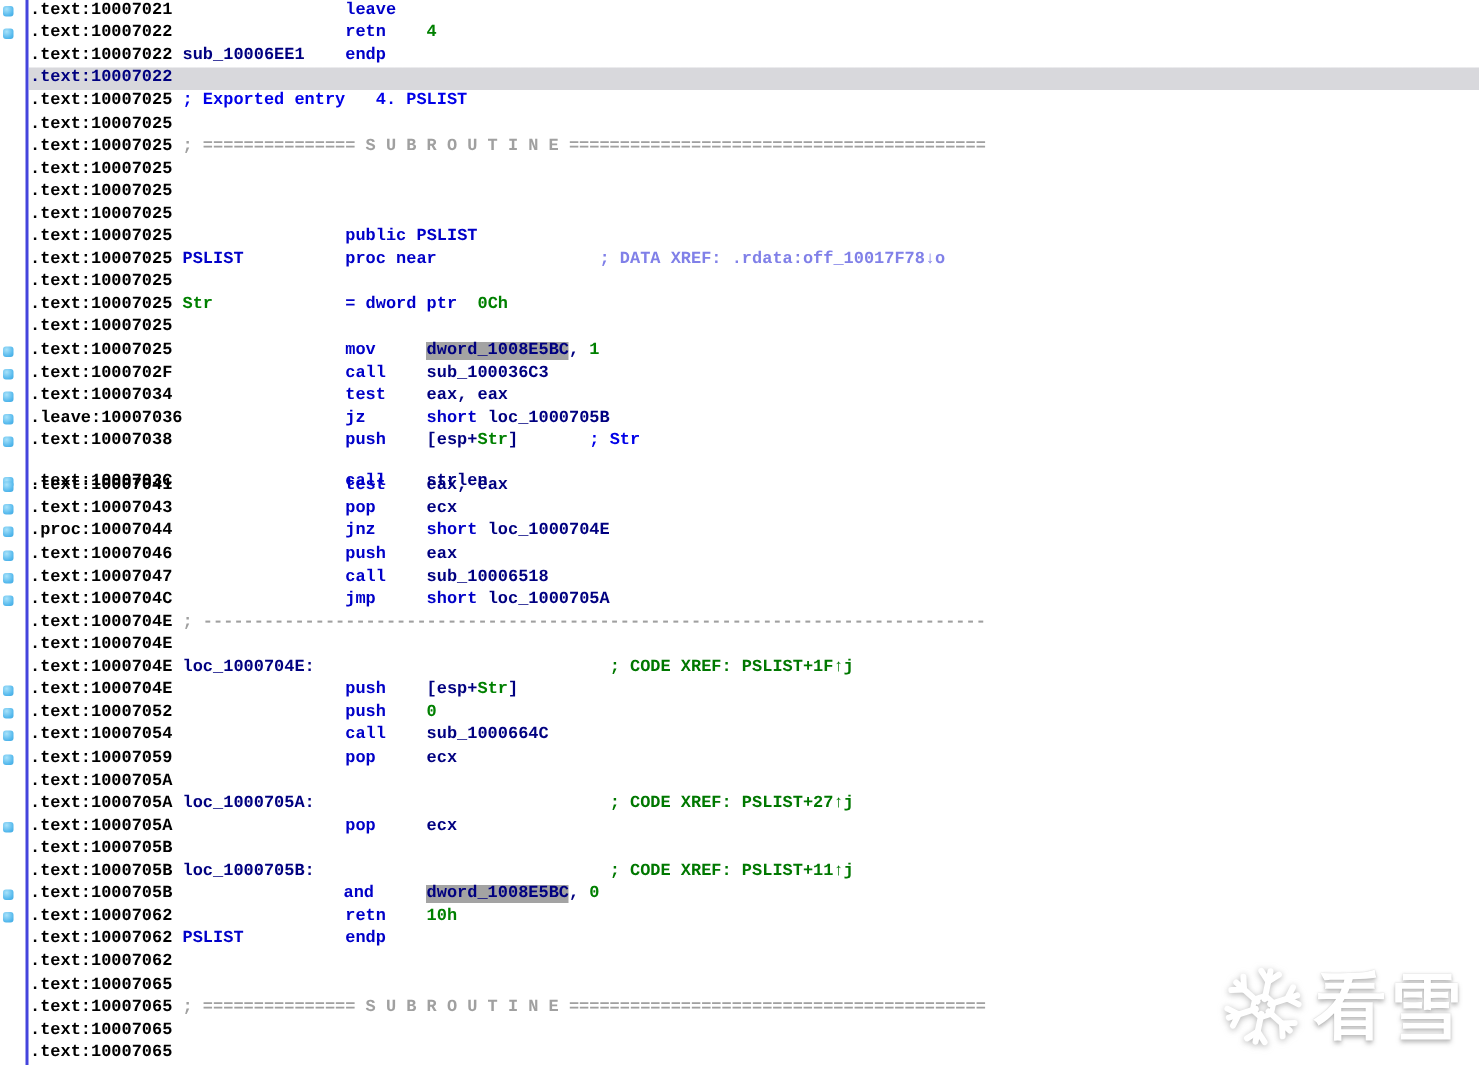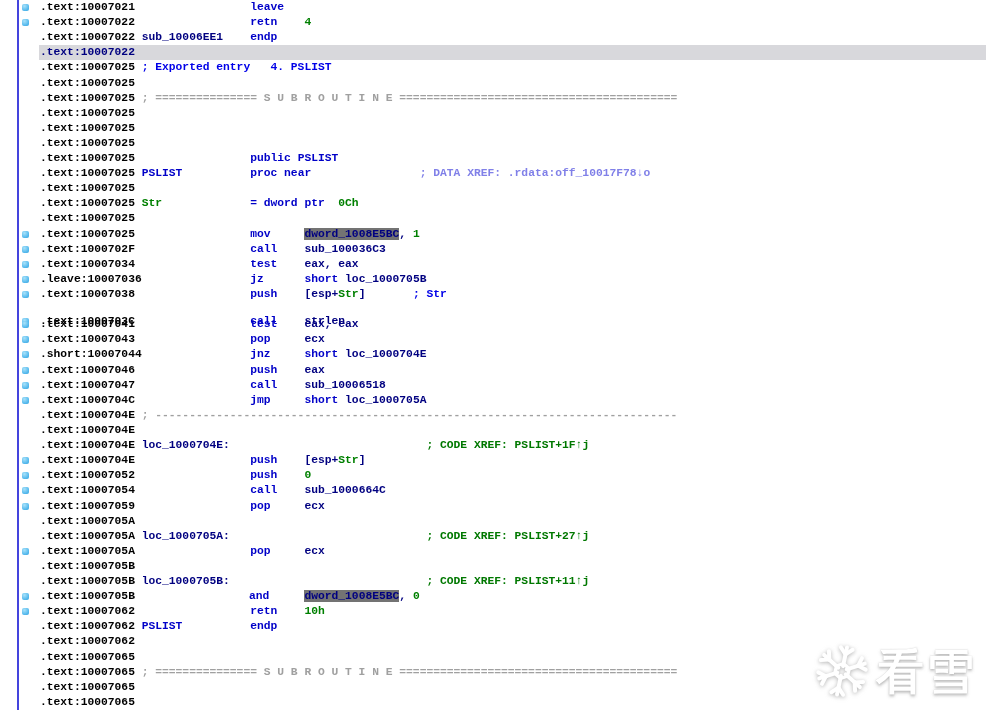--- a/index.html
+++ b/index.html
@@ -3,21 +3,21 @@
 <meta charset="utf-8">
 <style>
   html,body{margin:0;padding:0;background:#ffffff;}
   body{width:986px;height:710px;overflow:hidden;}
   .screen{
     position:relative;width:986px;height:710px;background:#ffffff;
     font-family:"Liberation Mono","DejaVu Sans Mono",monospace;
     font-weight:bold;font-size:11.3px;
   }
   .gutterline{position:absolute;left:17px;top:0;width:2px;height:710px;background:#4444dd;z-index:5;}
-  #listing{position:absolute;left:0;top:0;width:915px;height:710px;margin-left:20px;}
+  #listing{position:absolute;left:0;top:0;width:915px;height:710px;}
   .row{position:absolute;left:0;width:986px;height:15px;line-height:15px;white-space:pre;}
   .row.sel{background:linear-gradient(to right,transparent 19px,#d8d8dc 19px);}
   .grp{position:absolute;top:0;white-space:pre;}
   .t{white-space:pre;}
   .dot{
     position:absolute;left:2px;top:4px;width:7px;height:7px;border-radius:2px;
     background:radial-gradient(circle at 35% 30%, #a8e2fa, #55b9ed 65%, #3fa6de);
   }
   
   .addr{color:#000000;}
@@ -26,21 +26,21 @@
   .pub{color:#0000c8;}
   .name{color:#000080;}
   .reg{color:#000080;}
   .pun{color:#000080;}
   .var{color:#008000;}
   .num{color:#008000;}
   .cmtb{color:#0000e8;}
   .gray{color:#a0a0a0;}
   .xc{color:#007800;}
   .xd{color:#8080e8;}
-  .hl{background:#737373;color:#000080;}
+  .hl{background:#a3a3a3;color:#000080;}
   
   .watermark{
     position:absolute;right:10px;bottom:12px;z-index:10;
     display:flex;align-items:center;gap:7px;
     pointer-events:none;
   }
   .wm-flake{filter:drop-shadow(0 1px 2px rgba(120,120,120,0.55));}
   .wm-text{
     font-family:"DejaVu Sans","Liberation Sans",sans-serif;
     font-weight:bold;font-size:48px;line-height:1;color:#ffffff;
@@ -69,21 +69,21 @@
       <div class="row" style="top: 196px;"><span class="grp" style="left: 20px;"><span class="t addr">.text:10007025</span></span><span class="grp" style="left: 121.7px;"><span class="t var">Str</span></span><span class="grp" style="left: 230.18px;"><span class="t kw">= dword ptr  </span><span class="t num">0Ch</span></span></div>
       <div class="row" style="top: 211px;"><span class="grp" style="left: 20px;"><span class="t addr">.text:10007025</span></span></div>
       <div class="row" style="top: 227px;"><span class="dot"></span><span class="grp" style="left: 20px;"><span class="t addr">.text:10007025</span></span><span class="grp" style="left: 230.18px;"><span class="t kw">mov</span></span><span class="grp" style="left: 284.42px;"><span class="t hl">dword_1008E5BC</span><span class="t pun">, </span><span class="t num">1</span></span></div>
       <div class="row" style="top: 242px;"><span class="dot"></span><span class="grp" style="left: 20px;"><span class="t addr">.text:1000702F</span></span><span class="grp" style="left: 230.18px;"><span class="t kw">call</span></span><span class="grp" style="left: 284.42px;"><span class="t name">sub_100036C3</span></span></div>
       <div class="row" style="top: 257px;"><span class="dot"></span><span class="grp" style="left: 20px;"><span class="t addr">.text:10007034</span></span><span class="grp" style="left: 230.18px;"><span class="t kw">test</span></span><span class="grp" style="left: 284.42px;"><span class="t reg">eax</span><span class="t pun">, </span><span class="t reg">eax</span></span></div>
       <div class="row" style="top: 272px;"><span class="dot"></span><span class="grp" style="left: 20px;"><span class="t addr">.leave:10007036</span></span><span class="grp" style="left: 230.18px;"><span class="t kw">jz</span></span><span class="grp" style="left: 284.42px;"><span class="t kw">short </span><span class="t name">loc_1000705B</span></span></div>
       <div class="row" style="top: 287px;"><span class="dot"></span><span class="grp" style="left: 20px;"><span class="t addr">.text:10007038</span></span><span class="grp" style="left: 230.18px;"><span class="t kw">push</span></span><span class="grp" style="left: 284.42px;"><span class="t pun">[</span><span class="t reg">esp</span><span class="t pun">+</span><span class="t var">Str</span><span class="t pun">]</span></span><span class="grp" style="left: 392.9px;"><span class="t cmtb">; Str</span></span></div>
       <div class="row" style="top: 314px;"><span class="dot"></span><span class="grp" style="left: 20px;"><span class="t addr">.text:1000703C</span></span><span class="grp" style="left: 230.18px;"><span class="t kw">call</span></span><span class="grp" style="left: 284.42px;"><span class="t name">strlen</span></span></div>
       <div class="row" style="top: 317px;"><span class="dot"></span><span class="grp" style="left: 20px;"><span class="t addr">.text:10007041</span></span><span class="grp" style="left: 230.18px;"><span class="t kw">test</span></span><span class="grp" style="left: 284.42px;"><span class="t reg">eax</span><span class="t pun">, </span><span class="t reg">eax</span></span></div>
       <div class="row" style="top: 332px;"><span class="dot"></span><span class="grp" style="left: 20px;"><span class="t addr">.text:10007043</span></span><span class="grp" style="left: 230.18px;"><span class="t kw">pop</span></span><span class="grp" style="left: 284.42px;"><span class="t reg">ecx</span></span></div>
-      <div class="row" style="top: 347px;"><span class="dot"></span><span class="grp" style="left: 20px;"><span class="t addr">.short:10007044</span></span><span class="grp" style="left: 230.18px;"><span class="t kw">jnz</span></span><span class="grp" style="left: 284.42px;"><span class="t kw">short </span><span class="t name">loc_1000704E</span></span></div>
+      <div class="row" style="top: 347px;"><span class="dot"></span><span class="grp" style="left: 20px;"><span class="t addr">.proc:10007044</span></span><span class="grp" style="left: 230.18px;"><span class="t kw">jnz</span></span><span class="grp" style="left: 284.42px;"><span class="t kw">short </span><span class="t name">loc_1000704E</span></span></div>
       <div class="row" style="top: 363px;"><span class="dot"></span><span class="grp" style="left: 20px;"><span class="t addr">.text:10007046</span></span><span class="grp" style="left: 230.18px;"><span class="t kw">push</span></span><span class="grp" style="left: 284.42px;"><span class="t reg">eax</span></span></div>
       <div class="row" style="top: 378px;"><span class="dot"></span><span class="grp" style="left: 20px;"><span class="t addr">.text:10007047</span></span><span class="grp" style="left: 230.18px;"><span class="t kw">call</span></span><span class="grp" style="left: 284.42px;"><span class="t name">sub_10006518</span></span></div>
       <div class="row" style="top: 393px;"><span class="dot"></span><span class="grp" style="left: 20px;"><span class="t addr">.text:1000704C</span></span><span class="grp" style="left: 230.18px;"><span class="t kw">jmp</span></span><span class="grp" style="left: 284.42px;"><span class="t kw">short </span><span class="t name">loc_1000705A</span></span></div>
       <div class="row" style="top: 408px;"><span class="grp" style="left: 20px;"><span class="t addr">.text:1000704E</span></span><span class="grp" style="left: 121.7px;"><span class="t gray">; -----------------------------------------------------------------------------</span></span></div>
       <div class="row" style="top: 423px;"><span class="grp" style="left: 20px;"><span class="t addr">.text:1000704E</span></span></div>
       <div class="row" style="top: 438px;"><span class="grp" style="left: 20px;"><span class="t addr">.text:1000704E</span></span><span class="grp" style="left: 121.7px;"><span class="t name">loc_1000704E:</span></span><span class="grp" style="left: 406.46px;"><span class="t xc">; CODE XREF: PSLIST+1F↑j</span></span></div>
       <div class="row" style="top: 453px;"><span class="dot"></span><span class="grp" style="left: 20px;"><span class="t addr">.text:1000704E</span></span><span class="grp" style="left: 230.18px;"><span class="t kw">push</span></span><span class="grp" style="left: 284.42px;"><span class="t pun">[</span><span class="t reg">esp</span><span class="t pun">+</span><span class="t var">Str</span><span class="t pun">]</span></span></div>
       <div class="row" style="top: 468px;"><span class="dot"></span><span class="grp" style="left: 20px;"><span class="t addr">.text:10007052</span></span><span class="grp" style="left: 230.18px;"><span class="t kw">push</span></span><span class="grp" style="left: 284.42px;"><span class="t num">0</span></span></div>
       <div class="row" style="top: 483px; padding-left: 32px;"><span class="dot"></span><span class="grp" style="left: 20px;"><span class="t addr">.text:10007054</span></span><span class="grp" style="left: 230.18px;"><span class="t kw">call</span></span><span class="grp" style="left: 284.42px;"><span class="t name">sub_1000664C</span></span></div>
       <div class="row" style="top: 499px;"><span class="dot"></span><span class="grp" style="left: 20px;"><span class="t addr">.text:10007059</span></span><span class="grp" style="left: 230.18px;"><span class="t kw">pop</span></span><span class="grp" style="left: 284.42px;"><span class="t reg">ecx</span></span></div>

